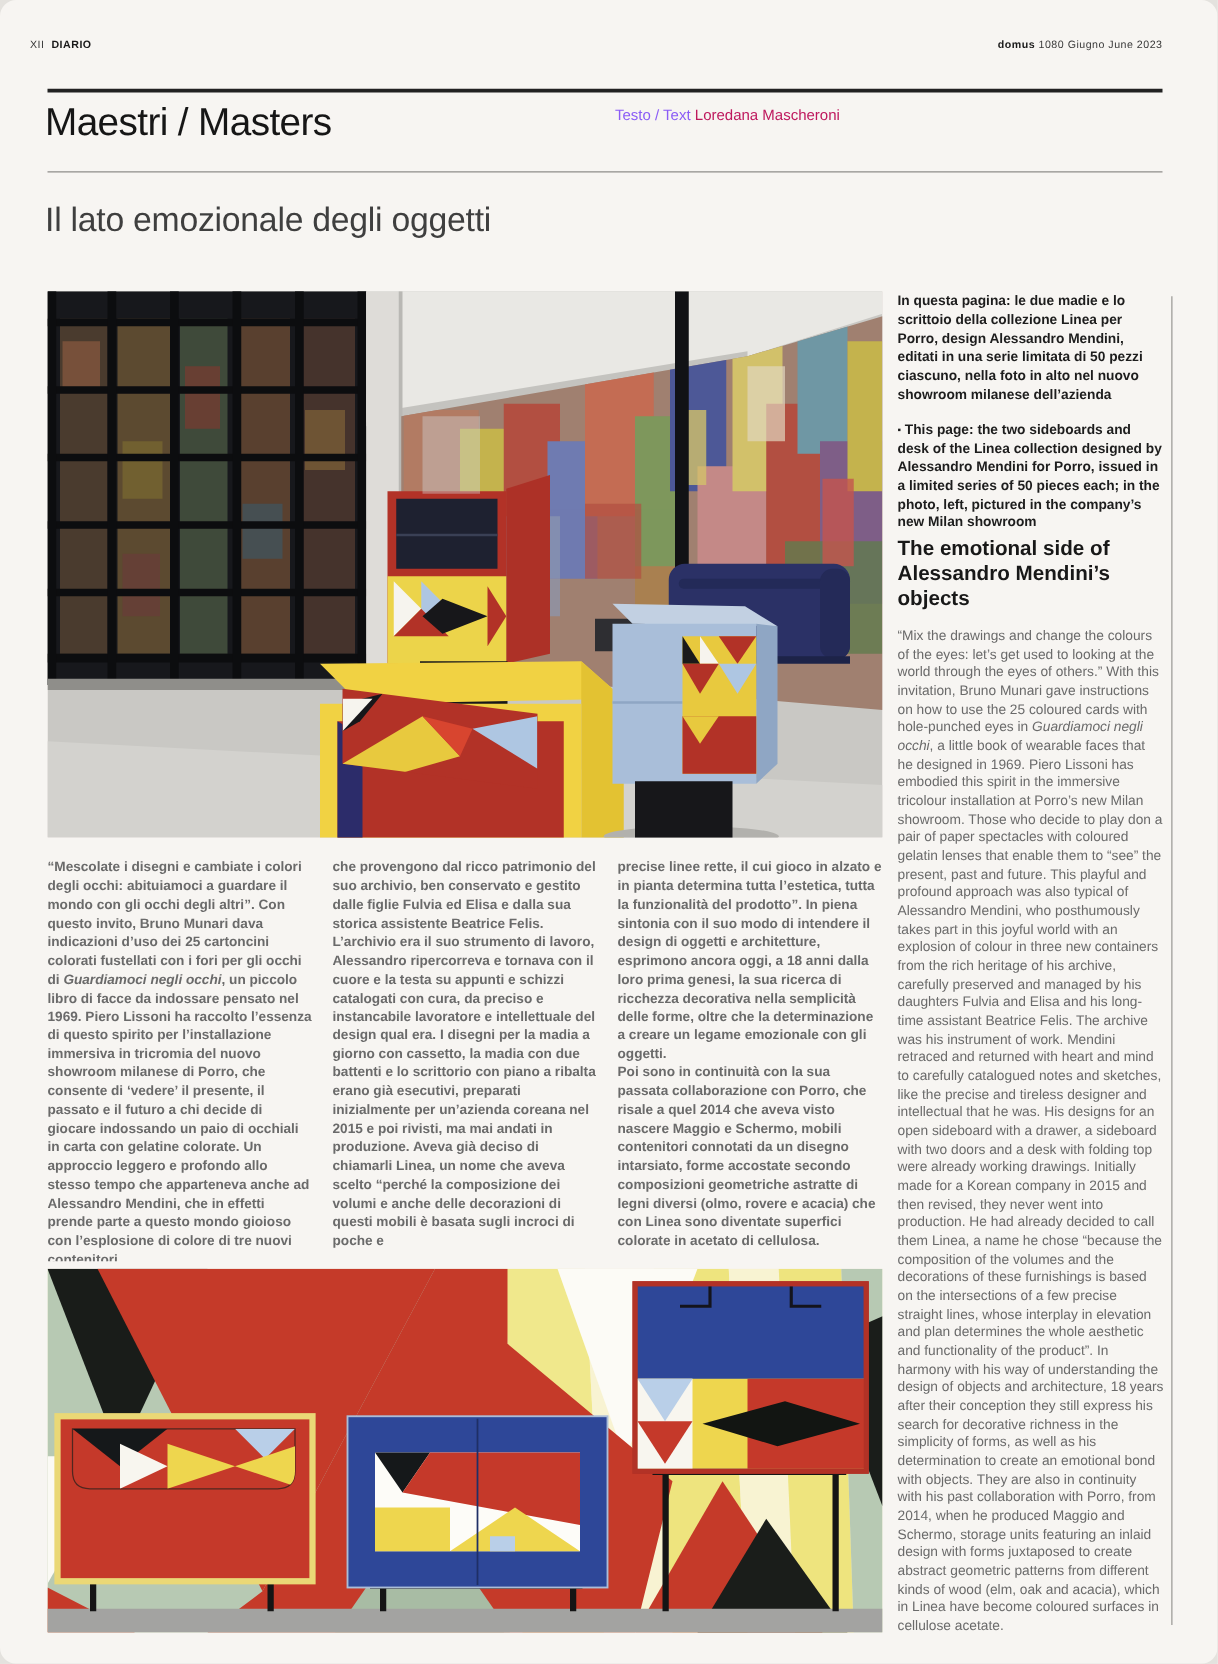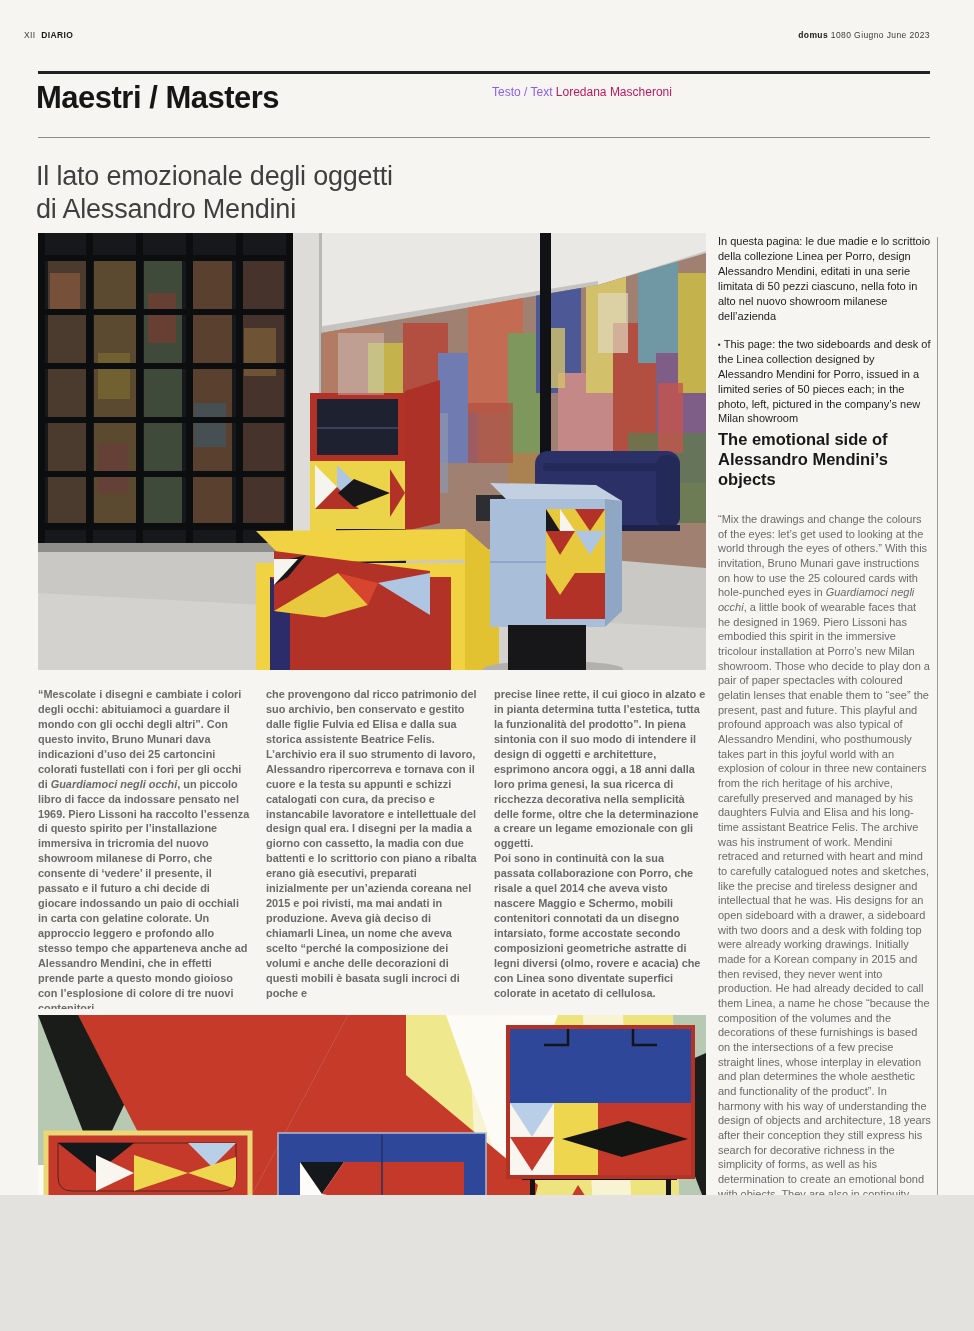--- a/index.html
+++ b/index.html
@@ -1,34 +1,34 @@
 <!DOCTYPE html>
 <html><head>
 <meta charset="utf-8">
 <style>
   html,body{margin:0;padding:0;background:#e4e2de;}
-  .page{position:relative;width:974px;height:1195px;background:#f7f5f2;
-        font-family:"Liberation Sans",sans-serif;color:#1c1c1c;overflow:hidden;}
+  .page{position:relative;width:974px;height:1331px;background:#f7f5f2;
+        font-family:"Liberation Sans",sans-serif;color:#1c1c1c;overflow:hidden;border-radius:13px;}
   .abs{position:absolute;}
   .hdr{font-size:8.5px;letter-spacing:.4px;color:#3a3a3a;}
   .hdr b{color:#191919;}
   .rule-thick{background:#222;height:3px;}
   .rule-thin{background:#8f8d8a;height:1px;}
-  .masthead-title{font-size:31px;font-weight:bold;letter-spacing:-.5px;color:#161616;}
+  .masthead-title{font-size:31px;font-weight:normal;letter-spacing:-.5px;color:#161616;}
   .byline{font-size:12px;}
   .byline .lbl{color:#8b5cf6;}
   .byline .name{font-weight:normal;color:#be185d;}
   .headline{font-size:27px;font-weight:400;line-height:1.24;color:#3f3f3f;letter-spacing:-.2px;}
   .rightcol{width:213px;}
-  .cap{font-size:11px;line-height:1.36;font-weight:normal;color:#1d1d1d;}
+  .cap{font-size:11px;line-height:1.36;font-weight:bold;color:#1d1d1d;}
   .cap.en{margin-top:13px;}
   .bullet{font-size:8px;vertical-align:1px;margin-right:3px;}
   .en-heading{margin-top:4px;font-size:16.5px;font-weight:bold;line-height:1.2;color:#181818;}
   .bodytext{font-size:11px;line-height:1.335;color:#6a6a6a;text-align:left;}
-  .en-body{margin-top:22px;}
+  .en-body{margin-top:12px;}
   .it{font-style:italic;}
   .vrule{width:1px;background:#9c9a97;}
   .itcols{display:flex;gap:16px;width:668px;font-weight:bold;}
   .itcols .col{width:212px;font-size:10.9px;line-height:1.37;color:#6a6a6a;}
   figure{margin:0;}
   svg{display:block;}
 </style>
 </head>
 <body>
 
@@ -46,21 +46,20 @@
   <div class="abs rule-thick" style="left:38px;top:71px;width:892px;"></div>
   <div class="abs masthead-title" style="left:36px;top:80px;">Maestri / Masters</div>
   <div class="abs byline" style="left:492px;top:85px;">
     <span class="lbl">Testo / Text</span>
     <span class="name">Loredana Mascheroni</span>
   </div>
   <div class="abs rule-thin" style="left:38px;top:137px;width:892px;"></div>
 
   <div class="abs headline" style="left:36px;top:143px;width:620px;margin-top:17px;">
     <div>Il lato emozionale degli oggetti</div>
-    <div>di Alessandro Mendini</div>
   </div>
 
   <figure class="abs" style="left:38px;top:233px;">
     <svg width="668" height="437" viewBox="0 0 668 437">
 
       <rect x="0" y="0" width="668" height="437" fill="#c9c8c4"></rect>
       <polygon points="0,360 668,395 668,437 0,437" fill="#d3d2ce"></polygon>
 
       <rect x="0" y="0" width="255" height="315" fill="#17181c"></rect>
       <rect x="10" y="22" width="38" height="268" fill="#4a3b2e"></rect>

